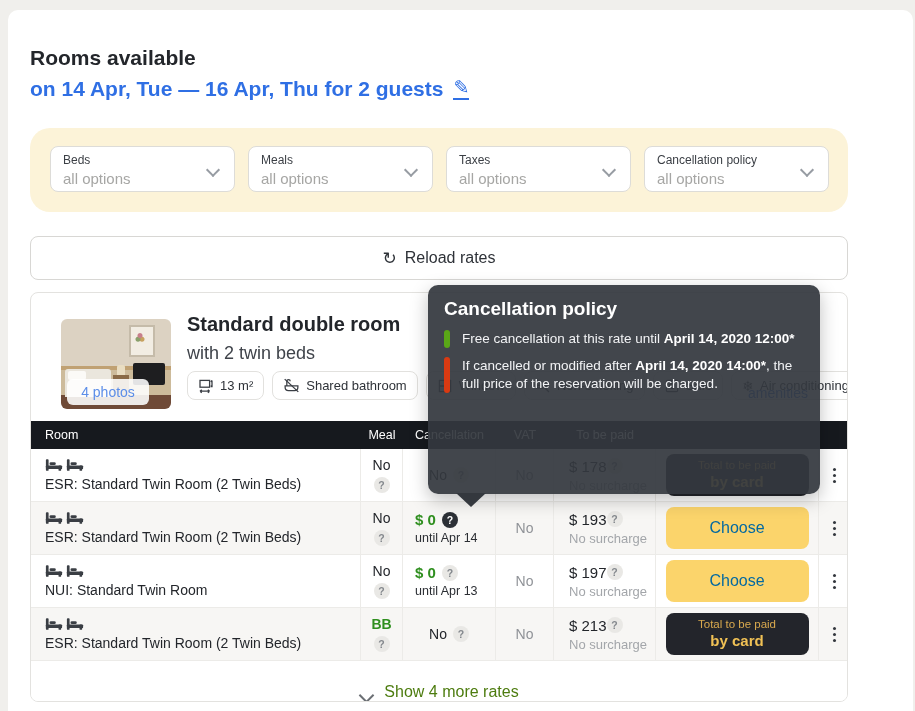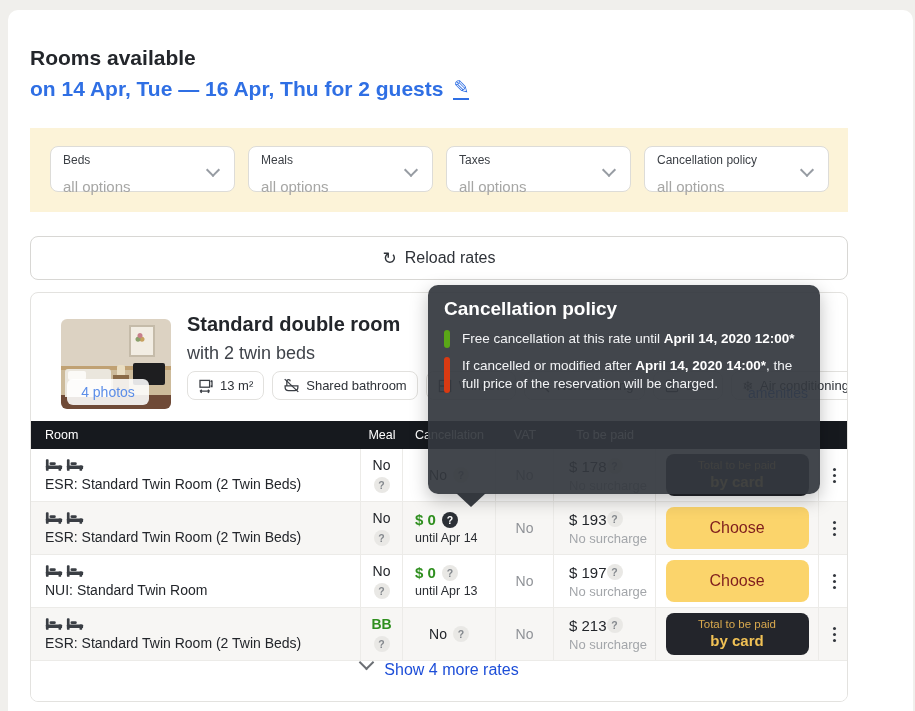--- a/index.html
+++ b/index.html
@@ -6,24 +6,24 @@
   body{font-family:"Liberation Sans","DejaVu Sans",sans-serif;}
   .canvas{position:relative;width:915px;height:711px;background:#f0efec;overflow:hidden;}
   .card{position:absolute;left:8px;top:10px;width:862px;height:701px;background:#ffffff;border-radius:10px 10px 0 0;padding-left:43px;}
 
   
   .page-title{position:absolute;left:22px;top:36px;font-size:21px;font-weight:700;color:#23262b;}
   .date-line{position:absolute;left:22px;top:67px;font-size:21px;font-weight:700;color:#2f6fe4;display:flex;align-items:center;gap:10px;}
   .pencil{font-size:19px;color:#2f6fe4;border-bottom:2px solid #2f6fe4;line-height:1;padding-bottom:1px;cursor:pointer;}
 
   
-  .filters{position:absolute;left:22px;top:118px;width:818px;height:84px;background:#fcf3d8;border-radius:0;}
+  .filters{position:absolute;left:22px;top:118px;width:818px;height:84px;background:#fcf3d8;border-radius:20px;}
   .fbox{position:absolute;top:18px;width:185px;height:46px;background:#fff;border:1px solid #dddcd8;border-radius:8px;box-sizing:border-box;padding:6px 12px;cursor:pointer;}
   .fbox .flabel{font-size:12px;color:#3b3f45;}
-  .fbox .fvalue{font-size:15px;color:#a6a6a4;margin-top:11px;}
+  .fbox .fvalue{font-size:15px;color:#a6a6a4;margin-top:3px;}
   .chev{position:absolute;right:16px;top:18px;width:8px;height:8px;border-right:2px solid #979ca3;border-bottom:2px solid #979ca3;transform:rotate(45deg);}
 
   
   .reload{position:absolute;left:22px;top:226px;width:818px;height:44px;background:#fff;border:1px solid #d8d7d4;border-radius:8px;box-sizing:border-box;display:flex;align-items:center;justify-content:center;gap:8px;font-size:16px;color:#2e3238;cursor:pointer;}
   .reload .ricon{font-size:17px;color:#2e3238;}
 
   
   .room-block{position:absolute;left:22px;top:282px;width:818px;height:410px;border:1px solid #e3e2df;border-radius:8px;box-sizing:border-box;overflow:hidden;background:#fff;}
   .photo{position:absolute;left:30px;top:26px;width:110px;height:90px;border-radius:6px;overflow:hidden;background:linear-gradient(#dcd2c2 0 52%,#c0a173 52% 57%,#cdbb9b 57% 84%,#6f4a37 84%);cursor:pointer;}
   .photo .frame{position:absolute;right:16px;top:6px;width:22px;height:28px;background:#f2ede3;border:2px solid #c5bba9;}
@@ -62,29 +62,29 @@
   .cancel-line{display:flex;align-items:center;gap:6px;font-size:15px;}
   .cancel-free{color:#2f8f1f;font-weight:700;}
   .cancel-no{color:#23262b;font-size:14px;}
   .cancel-sub{font-size:12.5px;color:#2b2e33;margin-top:3px;}
   .tc.cancel-left{align-items:flex-start;padding-left:12px;}
   .vat-v{font-size:14px;color:#8f9297;}
   .tc.price-c{align-items:flex-start;padding-left:15px;}
   .price-line{display:flex;align-items:center;gap:0;}
   .price-v{font-size:15px;color:#23262b;}
   .price-sub{font-size:13px;color:#a3a6aa;margin-top:3px;}
-  .btn-choose{width:143px;height:42px;border:none;border-radius:8px;background:#fbd46b;color:#7f1d1d;font-size:16px;cursor:pointer;}
+  .btn-choose{width:143px;height:42px;border:none;border-radius:8px;background:#fbd46b;color:#0369a1;font-size:16px;cursor:pointer;}
   .btn-paycard{width:143px;height:42px;border:none;border-radius:8px;background:#23252b;display:flex;flex-direction:column;align-items:center;justify-content:center;cursor:pointer;line-height:1.25;}
   .btn-paycard .l1{font-size:11.5px;color:#d9a94e;}
   .btn-paycard .l2{font-size:15px;font-weight:700;color:#f0c155;}
   .dots{display:flex;flex-direction:column;gap:3px;cursor:pointer;padding:6px;}
   .dots i{width:3px;height:3px;border-radius:50%;background:#33373d;}
 
   
-  .show-more{position:absolute;left:0;top:368px;width:818px;height:40px;background:#fff;display:flex;align-items:flex-start;justify-content:center;gap:12px;font-size:16px;color:#1d4ed8;cursor:pointer;}
+  .show-more{position:absolute;left:0;top:368px;width:818px;height:40px;background:#fff;display:flex;align-items:flex-end;justify-content:center;gap:12px;font-size:16px;color:#4d7c0f;cursor:pointer;}
   .show-more .chev2{width:9px;height:9px;border-right:2px solid #6b6f74;border-bottom:2px solid #6b6f74;transform:rotate(45deg);margin-top:-4px;}
 
   
   .tooltip{position:absolute;left:420px;top:275px;width:392px;height:209px;background:rgba(52,56,62,0.93);border-radius:10px;box-sizing:border-box;padding:13px 16px 10px 16px;color:#f2f3f5;z-index:30;box-shadow:0 6px 18px rgba(0,0,0,.25);}
   .tooltip .tt-title{font-size:19px;font-weight:700;color:#fff;margin-bottom:10px;}
   .tt-item{display:flex;gap:12px;margin-bottom:9px;}
   .tt-bar{width:6px;border-radius:3px;flex:0 0 6px;}
   .tt-text{font-size:13.5px;line-height:1.33;}
   .tt-text b{font-weight:700;color:#fff;}
   .tt-note{font-size:14.5px;margin-top:6px;margin-left:2px;}

